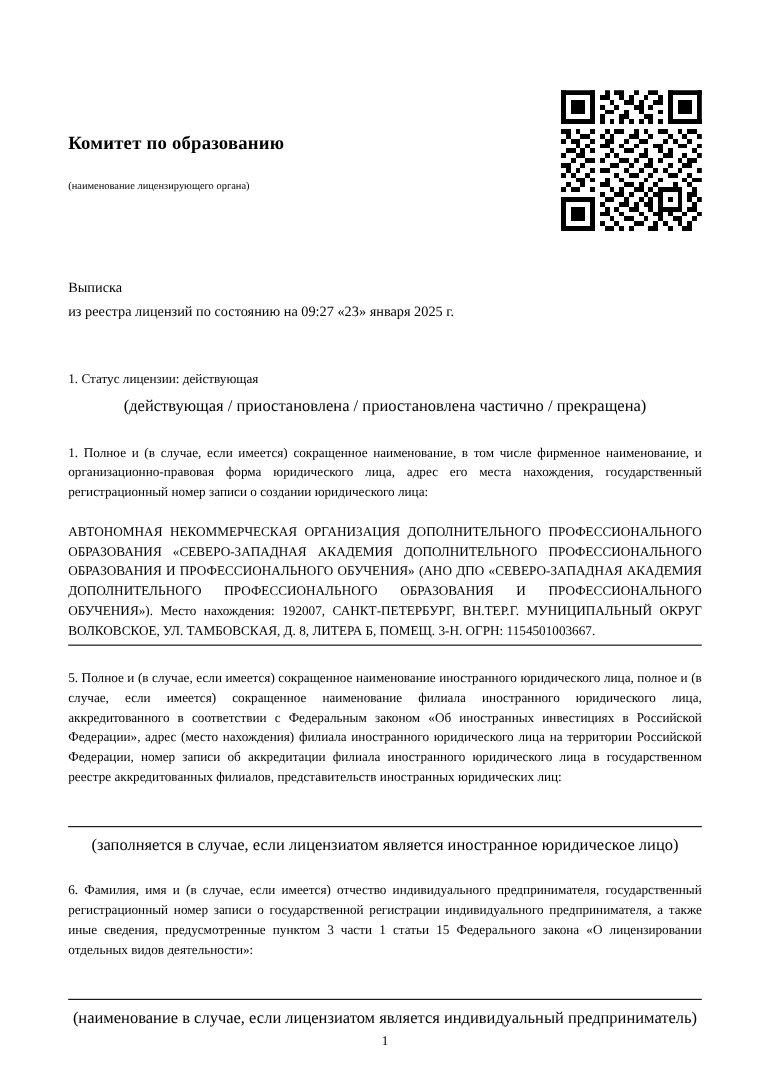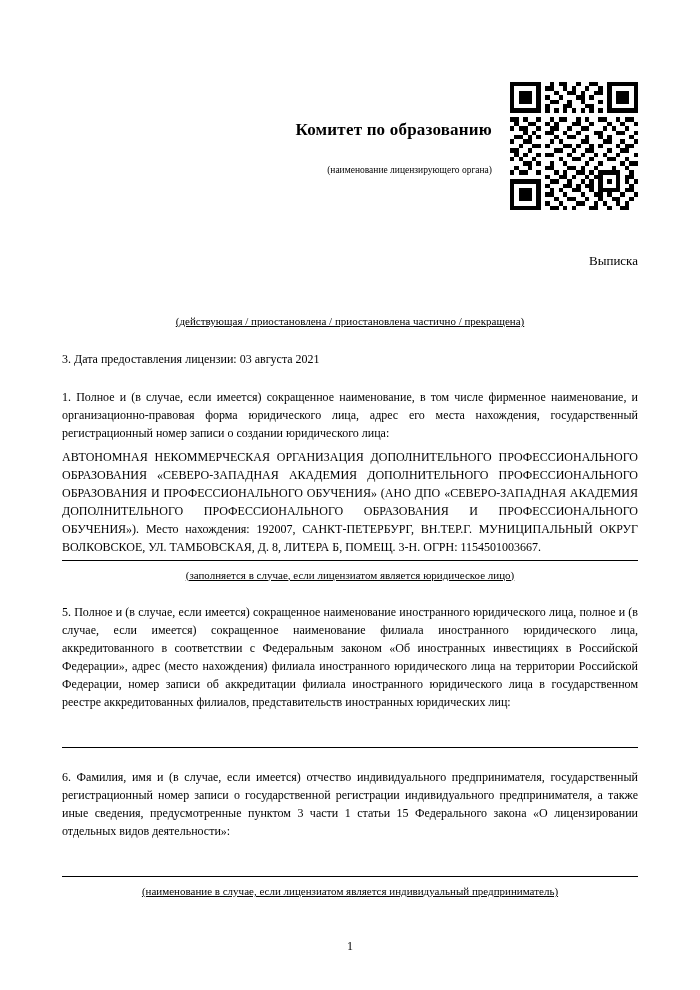--- a/index.html
+++ b/index.html
@@ -27,64 +27,63 @@
     top: 82px;
     right: 62px;
     width: 128px;
     height: 128px;
   }
   .qr svg { display: block; }
 
   .header-block {
     margin-top: 60px;
     width: 430px;
-    text-align: right;
+    text-align: left;
   }
   .org-title {
     font-size: 17px;
     font-weight: bold;
     letter-spacing: 0.2px;
   }
   .org-sub {
     font-size: 9.5px;
     margin-top: 25px;
   }
 
   .doc-title {
     margin-top: 78px;
-    text-align: right;
+    text-align: left;
     font-size: 13px;
   }
   .doc-title .line2 {
     margin-top: 6px;
   }
 
   .item {
     margin-top: 20px;
     font-size: 12px;
     line-height: 1.5;
     text-align: justify;
   }
   .item-first { margin-top: 44px; }
 
   .note {
     text-align: center;
-    font-size: 11px;
+    font-size: 15px;
     margin-top: 6px;
-    text-decoration: underline;
   }
 
   .para {
     text-align: justify;
     text-justify: inter-word;
     font-size: 12px;
     line-height: 1.5;
   }
   .para-body {
-    margin-top: 6px;
+    margin-top: 18px;
   }
 
   .rule {
     border: none;
     border-top: 1.2px solid #000;
     margin: 10px 0 0 0;
     width: 100%;
   }
   .rule-tight { margin-top: 4px; }
 
@@ -331,42 +330,41 @@
     </svg>
   </div>
 
   <div class="header-block">
     <div class="org-title">Комитет по образованию</div>
     <div class="org-sub">(наименование лицензирующего органа)</div>
   </div>
 
   <div class="doc-title">
     <div class="line1">Выписка</div>
+    <div class="line2">из реестра лицензий по состоянию на 09:27 «23» января 2025 г.</div>
   </div>
 
   <div class="item item-first">
+    <div class="para">1. Статус лицензии: действующая</div>
     <div class="note">(действующая / приостановлена / приостановлена частично / прекращена)</div>
   </div>
 
 
-  <div class="item">
-    <div class="para">3. Дата предоставления лицензии: 03 августа 2021</div>
-  </div>
 
   <div class="item">
     <div class="para">1. Полное и (в случае, если имеется) сокращенное наименование, в том числе фирменное наименование, и организационно-правовая форма юридического лица, адрес его места нахождения, государственный регистрационный номер записи о создании юридического лица:</div>
     <div class="para para-body">АВТОНОМНАЯ НЕКОММЕРЧЕСКАЯ ОРГАНИЗАЦИЯ ДОПОЛНИТЕЛЬНОГО ПРОФЕССИОНАЛЬНОГО ОБРАЗОВАНИЯ «СЕВЕРО-ЗАПАДНАЯ АКАДЕМИЯ ДОПОЛНИТЕЛЬНОГО ПРОФЕССИОНАЛЬНОГО ОБРАЗОВАНИЯ И ПРОФЕССИОНАЛЬНОГО ОБУЧЕНИЯ» (АНО ДПО «СЕВЕРО-ЗАПАДНАЯ АКАДЕМИЯ ДОПОЛНИТЕЛЬНОГО ПРОФЕССИОНАЛЬНОГО ОБРАЗОВАНИЯ И ПРОФЕССИОНАЛЬНОГО ОБУЧЕНИЯ»). Место нахождения: 192007, САНКТ-ПЕТЕРБУРГ, ВН.ТЕР.Г. МУНИЦИПАЛЬНЫЙ ОКРУГ ВОЛКОВСКОЕ, УЛ. ТАМБОВСКАЯ, Д. 8, ЛИТЕРА Б, ПОМЕЩ. 3-Н. ОГРН: 1154501003667.</div>
     <hr class="rule rule-tight">
-    <div class="note">(заполняется в случае, если лицензиатом является юридическое лицо)</div>
   </div>
 
   <div class="item">
     <div class="para">5. Полное и (в случае, если имеется) сокращенное наименование иностранного юридического лица, полное и (в случае, если имеется) сокращенное наименование филиала иностранного юридического лица, аккредитованного в соответствии с Федеральным законом «Об иностранных инвестициях в Российской Федерации», адрес (место нахождения) филиала иностранного юридического лица на территории Российской Федерации, номер записи об аккредитации филиала иностранного юридического лица в государственном реестре аккредитованных филиалов, представительств иностранных юридических лиц:</div>
     <div class="gap-lines"></div>
     <hr class="rule">
+    <div class="note">(заполняется в случае, если лицензиатом является иностранное юридическое лицо)</div>
   </div>
 
   <div class="item">
     <div class="para">6. Фамилия, имя и (в случае, если имеется) отчество индивидуального предпринимателя, государственный регистрационный номер записи о государственной регистрации индивидуального предпринимателя, а также иные сведения, предусмотренные пунктом 3 части 1 статьи 15 Федерального закона «О лицензировании отдельных видов деятельности»:</div>
     <div class="gap-lines"></div>
     <hr class="rule">
     <div class="note">(наименование в случае, если лицензиатом является индивидуальный предприниматель)</div>
   </div>
 
   <div class="page-number">1</div>

